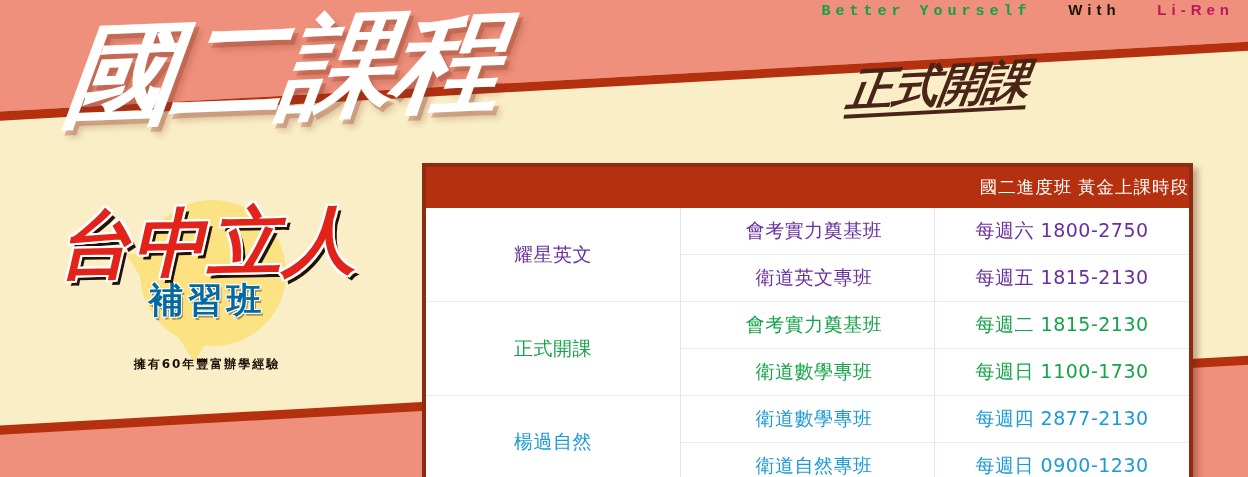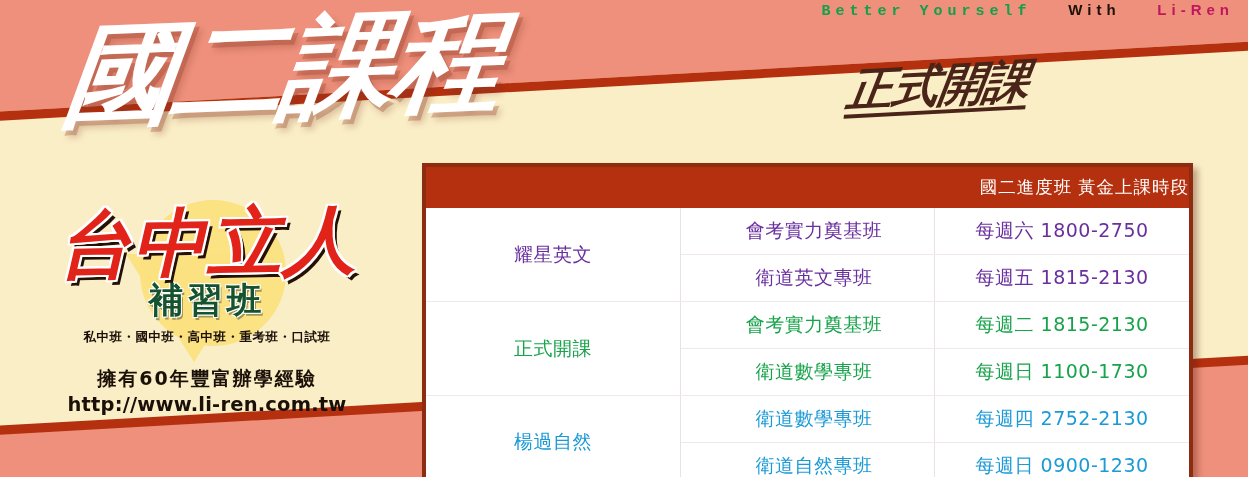--- a/index.html
+++ b/index.html
@@ -88,33 +88,33 @@
     color:#e1231a;letter-spacing:1px;line-height:.98;
     margin:10px 0 0 0;
     text-shadow:
       -2px -2px 0 #fff, 2px -2px 0 #fff, -2px 2px 0 #fff, 2px 2px 0 #fff,
       0 -2px 0 #fff, 0 2px 0 #fff, -2px 0 0 #fff, 2px 0 0 #fff,
       4px 5px 0 #231006;
     transform:rotate(-1.2deg);
   }
   .logo-sub{
     font-family:"DejaVu Sans","Liberation Sans",sans-serif;
-    font-size:35px;font-weight:bold;color:#14532d;letter-spacing:4px;
+    font-size:35px;font-weight:bold;color:#0369a1;letter-spacing:4px;
     margin-top:-2px;
     text-shadow:-1px -1px 0 #fff,1px -1px 0 #fff,-1px 1px 0 #fff,1px 1px 0 #fff,2px 3px 0 rgba(0,0,0,.35);
   }
   .logo-classes{
     font-family:"DejaVu Sans","Liberation Sans",sans-serif;
     font-size:12.5px;font-weight:bold;color:#1b1008;letter-spacing:.5px;
     margin-top:5px;
   }
   .logo-exp{
     font-family:"DejaVu Sans","Liberation Sans",sans-serif;
-    font-size:19px;font-weight:bold;color:#1b1008;letter-spacing:2px;
-    margin-top:20px;
+    font-size:12px;font-weight:bold;color:#1b1008;letter-spacing:2px;
+    margin-top:32px;
   }
   .logo-url{
     font-family:"DejaVu Sans","Liberation Sans",sans-serif;
     font-size:19.5px;font-weight:bold;color:#1b1008;letter-spacing:.2px;
     margin-top:1px;
   }
 
   
   .table-card{
     position:absolute;left:422px;top:163px;width:763px;z-index:40;
@@ -167,23 +167,21 @@
   </div>
 
   <div class="headline">國二課程</div>
   <div class="subhead">正式開課</div>
 
   <div class="logo-wrap">
     <div class="sun"></div>
     <div class="ray"></div>
     <div class="logo-main">台中立人</div>
     <div class="logo-sub">補習班</div>
-    <div class="logo-classes">私中班・國中班・高中班・重考班・口試班</div>
     <div class="logo-exp">擁有60年豐富辦學經驗</div>
-    <div class="logo-url">http://www.li-ren.com.tw</div>
   </div>
 
   <div class="table-card">
     <table class="sched">
       <thead>
         <tr>
           <th colspan="3">國二進度班  黃金上課時段</th>
         </tr>
       </thead>
       <tbody id="sched-body">
@@ -201,21 +199,21 @@
             <td class="course c-green">會考實力奠基班</td>
             <td class="time c-green">每週二 1815-2130</td>
           </tr>
           <tr>
             <td class="course c-green">衛道數學專班</td>
             <td class="time c-green">每週日 1100-1730</td>
           </tr>
           <tr class="group-start">
             <td class="subject c-blue" rowspan="2">楊過自然</td>
             <td class="course c-blue">衛道數學專班</td>
-            <td class="time c-blue">每週四 2752-2130</td>
+            <td class="time c-blue">每週四 2877-2130</td>
           </tr>
           <tr>
             <td class="course c-blue">衛道自然專班</td>
             <td class="time c-blue">每週日 0900-1230</td>
           </tr>
         </tbody>
     </table>
   </div>
 
 </div>

